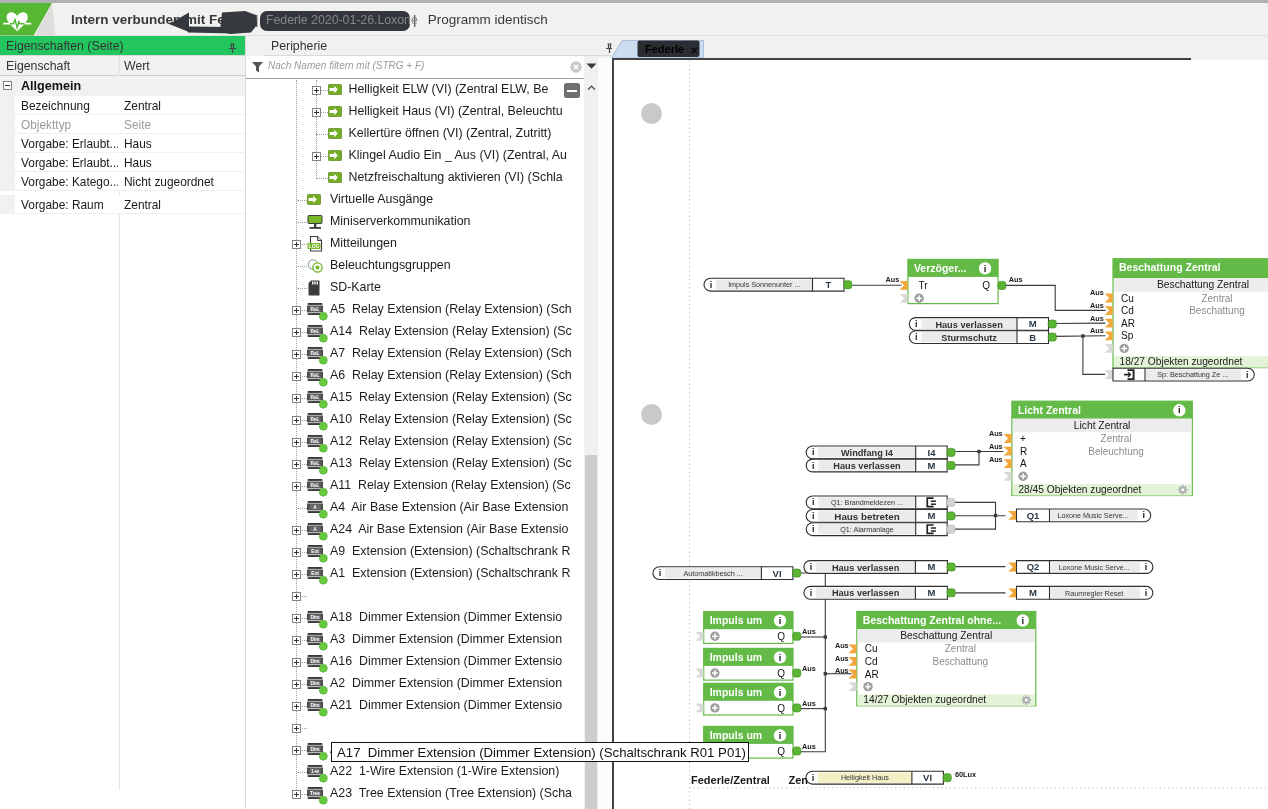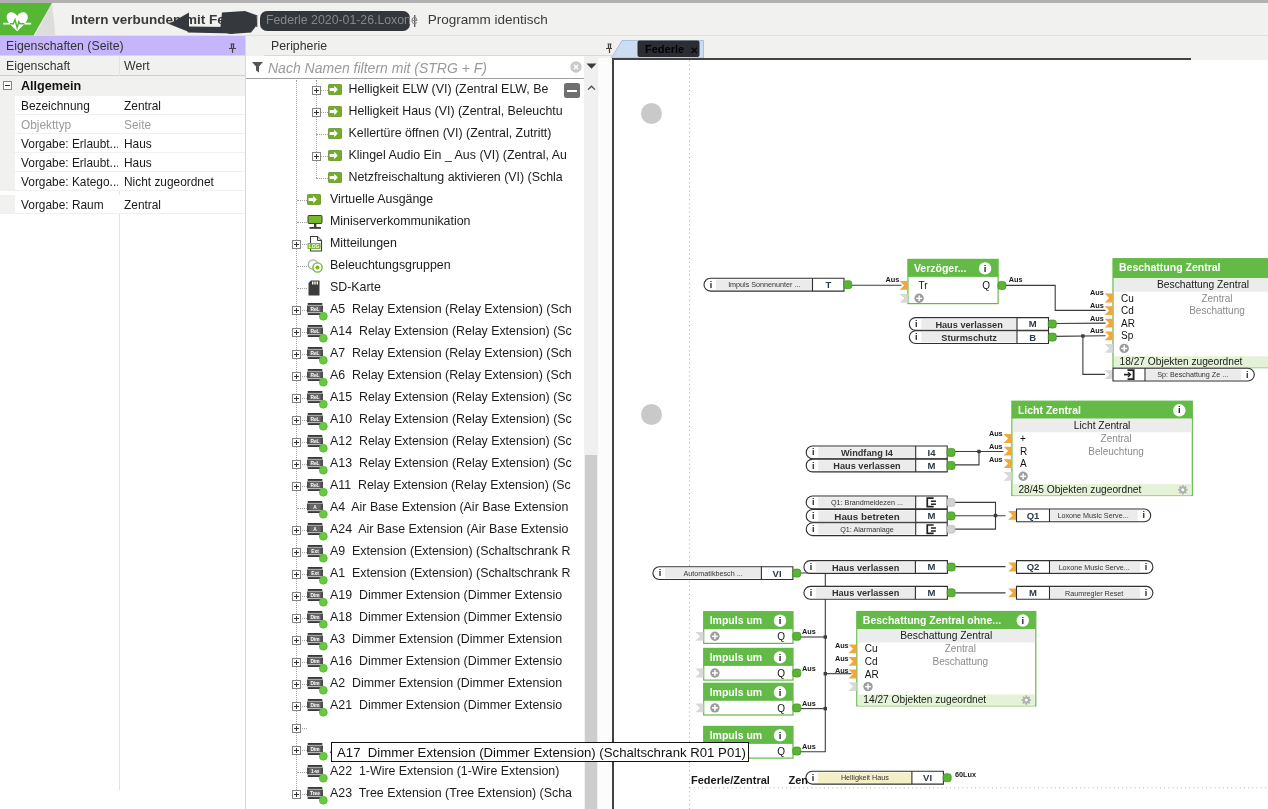--- a/index.html
+++ b/index.html
@@ -1,33 +1,33 @@
 <!DOCTYPE html>
 <html><head><meta charset="utf-8"><style>
 *{margin:0;padding:0;box-sizing:border-box}
 body{width:1268px;height:809px;position:relative;font-family:"Liberation Sans",sans-serif;background:#f1f1ef;overflow:hidden}
 #topstrip{position:absolute;left:0;top:0;width:1268px;height:3px;background:#b1b1b1}
 #topbar{position:absolute;left:0;top:3px;width:1268px;height:33px;background:#f1f1ef;border-bottom:1px solid #e0e0de}
 #tbtext{position:absolute;left:71px;top:9px;font-size:13.5px;font-weight:bold;color:#3a3a3a;white-space:pre}
 .scrib{position:absolute;background:#33363b;border-radius:7px;z-index:2}
-#hdrL{position:absolute;left:0;top:36px;width:245px;height:20px;background:#c4b5fd;border-bottom:1px solid #d9d9d9}
+#hdrL{position:absolute;left:0;top:36px;width:245px;height:20px;background:#22c55e;border-bottom:1px solid #d9d9d9}
 #hdrM{position:absolute;left:264px;top:36px;width:352px;height:20px;background:#f1f1ef;border-bottom:1px solid #d9d9d9}
 .hdrtxt{position:absolute;top:3px;font-size:12.3px;color:#333}
 #lpanel{position:absolute;left:0;top:56px;width:245px;height:753px;background:#fff}
 #lphead{position:absolute;left:0;top:0;width:245px;height:20px;background:#f1f1ef;border-bottom:1px solid #d0d0d0;font-size:12.3px;color:#333}
 #lpdiv{position:absolute;left:119px;top:0;width:1px;height:734px;background:#e3e3e3}
 #allg{position:absolute;left:0;top:20px;width:245px;height:19.5px;background:#f1f1ef}
 .prow{position:absolute;left:0;width:245px;height:19.2px;background:#fff;border-bottom:1px solid #f0f0f0}
 .prow .pname{position:absolute;left:21px;top:3px;font-size:11.9px;white-space:nowrap;width:97px;overflow:hidden}
 .prow .pval{position:absolute;left:124px;top:3px;font-size:11.9px;white-space:nowrap}
 .prow::before{content:"";position:absolute;left:0;top:0;width:15px;height:100%;background:#f1f1ef}
 #vdivider{position:absolute;left:245px;top:36px;width:1px;height:773px;background:#d8d8d8}
 #tpanel{position:absolute;left:246px;top:56px;width:338px;height:753px;background:#fff;overflow:hidden}
 #filter{position:absolute;left:0;top:0;width:338px;height:23px;background:#fff;border-bottom:1px solid #9f9f9f}
-#filter .ph{position:absolute;left:22px;top:4px;font-size:14px;font-style:italic;color:#9a9a9a}
+#filter .ph{position:absolute;left:22px;top:4px;font-size:10px;font-style:italic;color:#9a9a9a}
 #tree{position:absolute;left:0;top:24px;width:338px;height:729px}
 .trow{position:absolute;left:0;width:338px;height:22px}
 .ticon{position:absolute;top:0;height:22px}
 .ttext{position:absolute;top:3px;font-size:12.4px;color:#1c1c1c;white-space:pre}
 .exp{position:absolute;width:9px;height:9px;border:1px solid #848484;background:#fff;z-index:3}
 .exp::before{content:"";position:absolute;left:1px;top:3px;width:5px;height:1px;background:#333}
 .exp::after{content:"";position:absolute;left:3px;top:1px;width:1px;height:5px;background:#333}
 .stub{position:absolute;height:0;border-top:1px dotted #a2a2a2}
 .vline{position:absolute;width:0;border-left:1px dotted #a2a2a2}
 #sbar{position:absolute;left:584.5px;top:56px;width:13px;height:753px;background:#f0f0f0}
@@ -436,33 +436,20 @@
             <rect x="2.4" y="3.2" width="11.2" height="5.5" fill="#686868"></rect>
             <text x="8" y="7.7" font-size="4.8" font-weight="bold" fill="#fff" text-anchor="middle" font-family="Liberation Sans">Ext</text>
             <rect x="0.7" y="10.1" width="14.6" height="1.9" fill="#3a3a3a"></rect>
             <circle cx="16.3" cy="13.2" r="4" fill="#66c93e" stroke="#55ad32" stroke-width="0.6"></circle>
           </svg>
         </div>
         <div class="ttext" style="left:84px">A1  Extension (Extension) (Schaltschrank R</div>
       </div>
       <div class="stub" style="left:50.5px;top:515.5px;width:10.0px"></div>
       <div class="exp" style="left:46px;top:511.5px"></div>
-      <div class="trow" style="top:505px">
-        <div class="ticon" style="left:60.5px">
-          <svg width="21" height="18" viewBox="0 0 21 18" style="position:absolute;top:4px">
-            <rect x="0.7" y="0" width="14.6" height="1.9" fill="#3a3a3a"></rect>
-            <rect x="0" y="2.5" width="16" height="6.9" fill="#4e4e4e"></rect>
-            <rect x="2.4" y="3.2" width="11.2" height="5.5" fill="#686868"></rect>
-            <text x="8" y="7.7" font-size="4.8" font-weight="bold" fill="#fff" text-anchor="middle" font-family="Liberation Sans">Dim</text>
-            <rect x="0.7" y="10.1" width="14.6" height="1.9" fill="#3a3a3a"></rect>
-            <circle cx="16.3" cy="13.2" r="4" fill="#66c93e" stroke="#55ad32" stroke-width="0.6"></circle>
-          </svg>
-        </div>
-        <div class="ttext" style="left:84px">A19  Dimmer Extension (Dimmer Extensio</div>
-      </div>
       <div class="stub" style="left:50.5px;top:537.5px;width:10.0px"></div>
       <div class="exp" style="left:46px;top:533.5px"></div>
       <div class="trow" style="top:527px">
         <div class="ticon" style="left:60.5px">
           <svg width="21" height="18" viewBox="0 0 21 18" style="position:absolute;top:4px">
             <rect x="0.7" y="0" width="14.6" height="1.9" fill="#3a3a3a"></rect>
             <rect x="0" y="2.5" width="16" height="6.9" fill="#4e4e4e"></rect>
             <rect x="2.4" y="3.2" width="11.2" height="5.5" fill="#686868"></rect>
             <text x="8" y="7.7" font-size="4.8" font-weight="bold" fill="#fff" text-anchor="middle" font-family="Liberation Sans">Dim</text>
             <rect x="0.7" y="10.1" width="14.6" height="1.9" fill="#3a3a3a"></rect>

